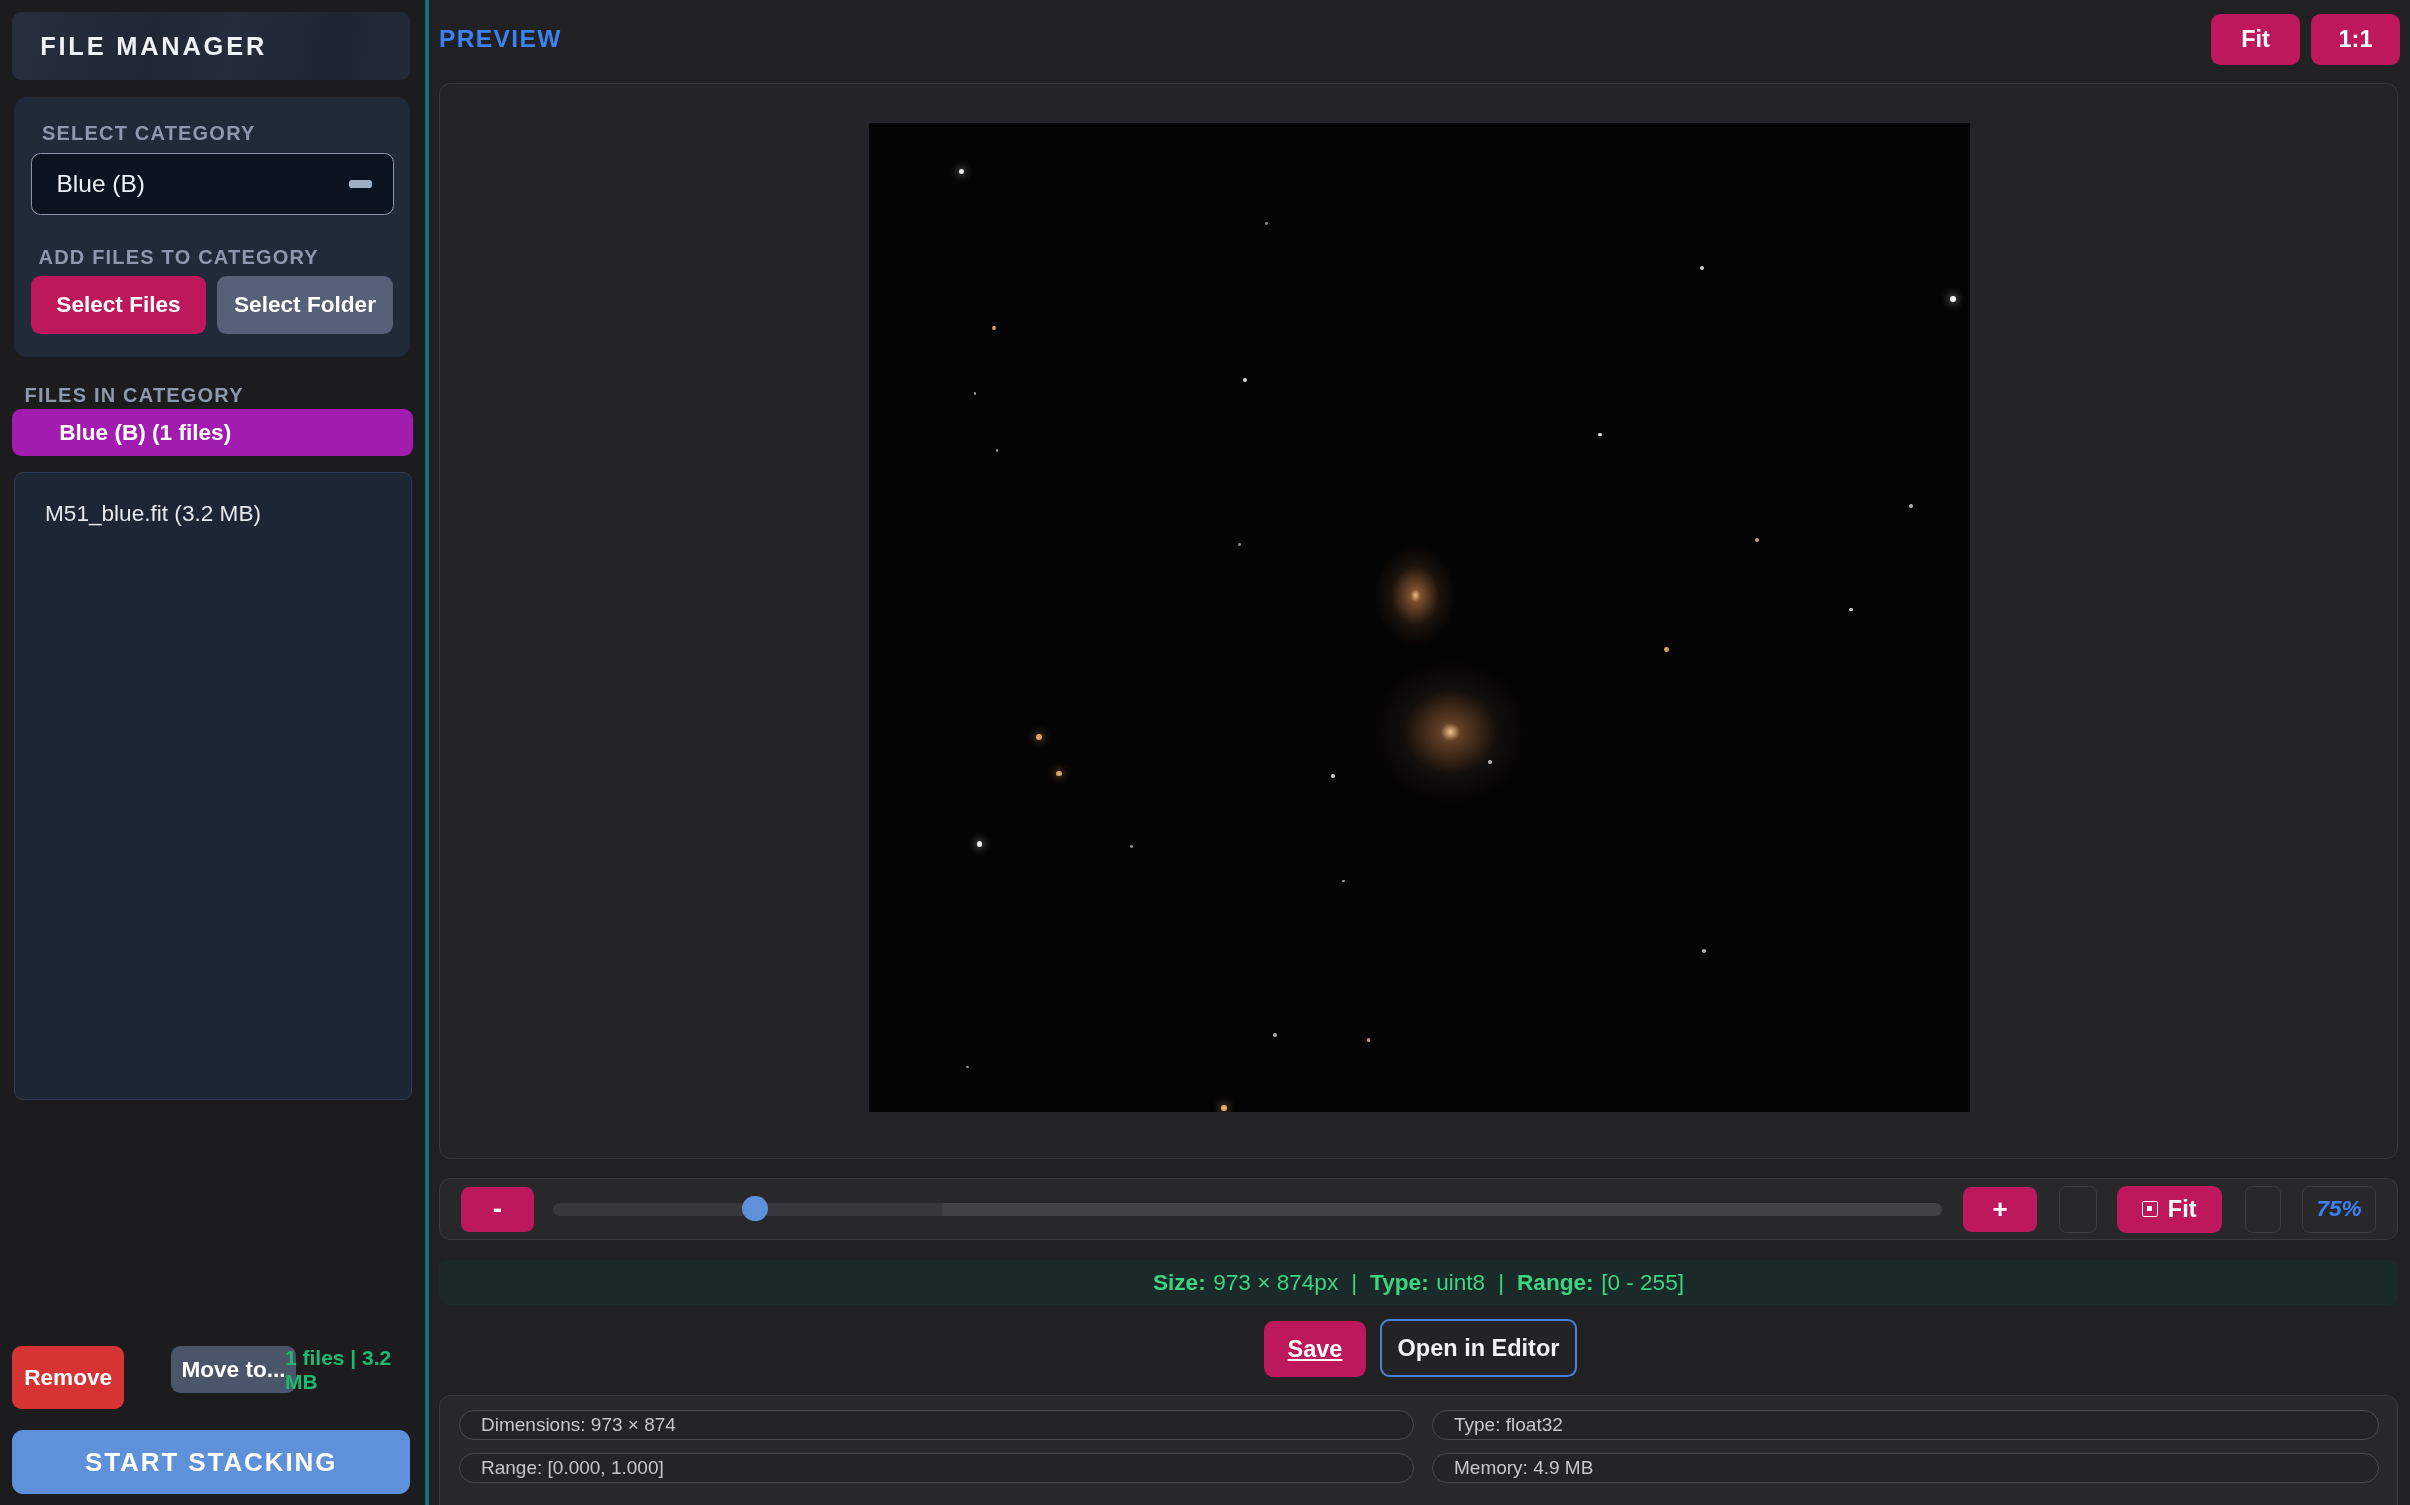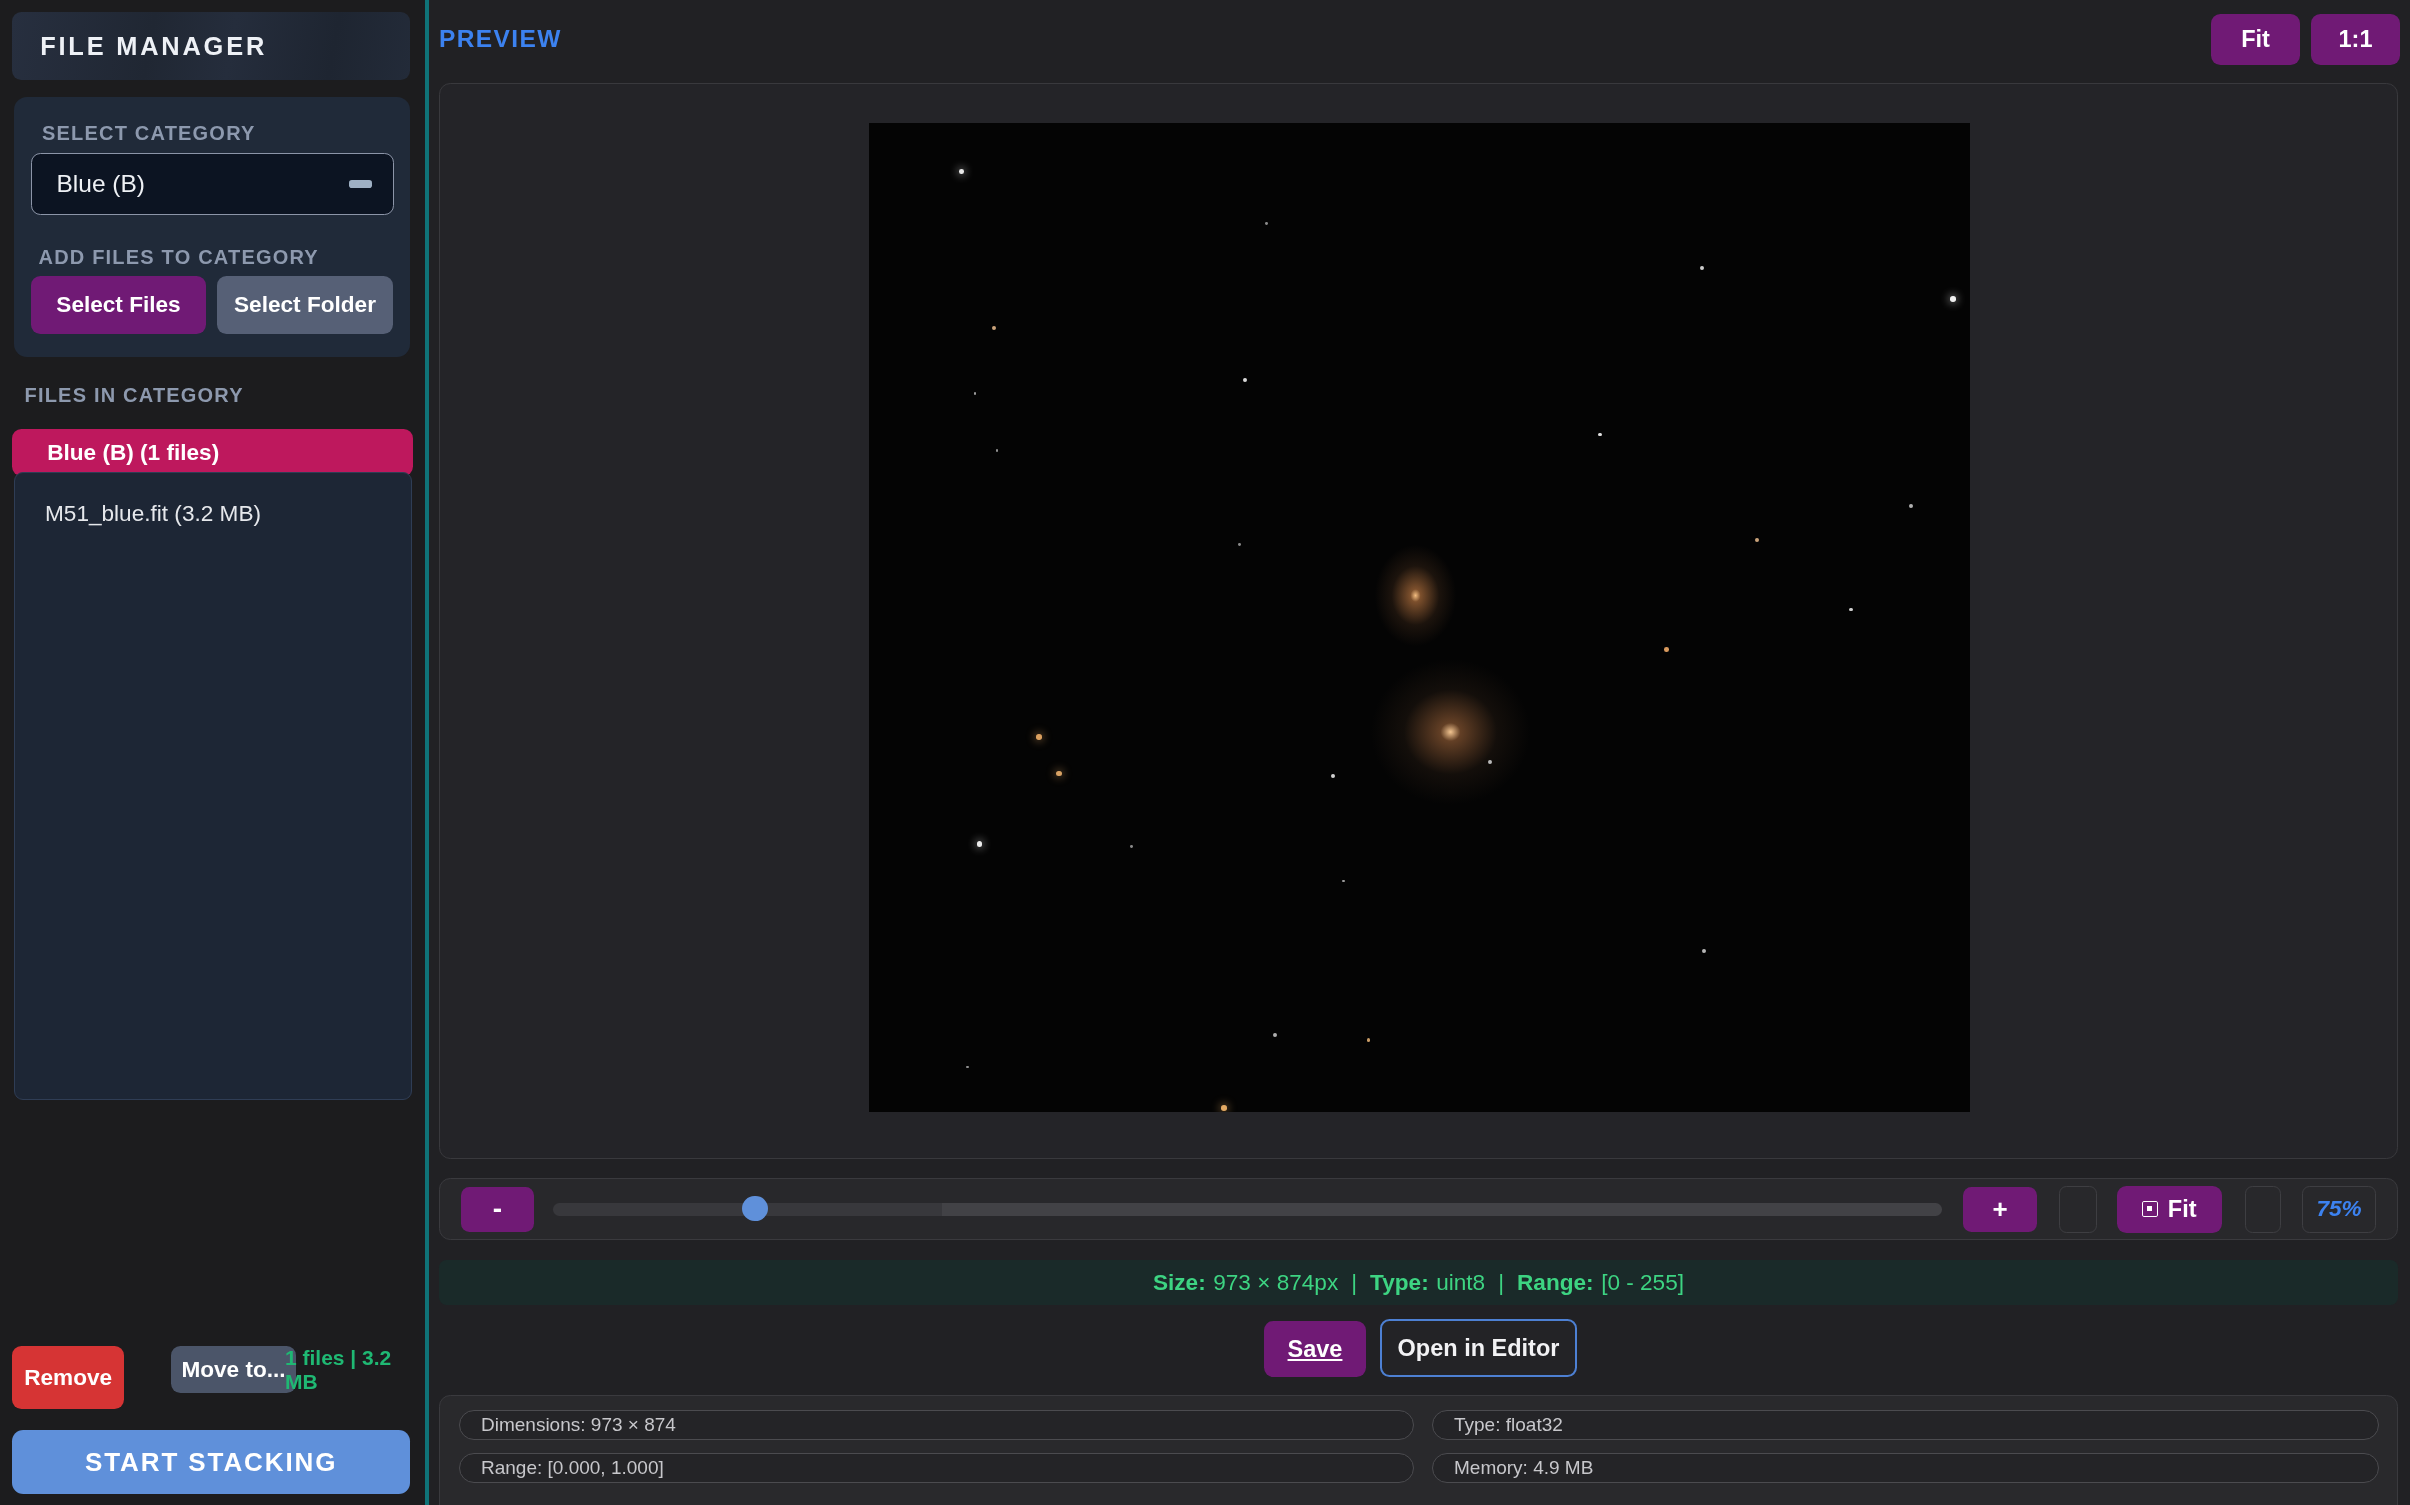--- a/index.html
+++ b/index.html
@@ -41,31 +41,31 @@
     display: flex; align-items: center; padding-left: 24.5px; cursor: pointer;
   }
   .cat-select .value { font-size: 24.5px; color: #eef1f5; }
   .dash-icon {
     position: absolute; right: 21px; top: 50%; margin-top: -3.8px;
     width: 23.5px; height: 7.5px; border-radius: 2.8px; background: #9fb0c4;
   }
 
   .btn { display: flex; align-items: center; justify-content: center;
          border-radius: 9.4px; color: #ffffff; font-weight: bold; cursor: pointer; border: none; }
-  .btn-blue { background: #701a75; }
+  .btn-blue { background: #be185d; }
 
   .sel-files  { position: absolute; left: 17px;  top: 179px; width: 175px; height: 58px; font-size: 22.6px; }
   .sel-folder { position: absolute; left: 203px; top: 179px; width: 176px; height: 58px; font-size: 22.6px; background:#566076; }
 
   .files-label { left: 24.5px; top: 384px; }
 
   .cat-row {
-    left: 12.2px; top: 429px; width: 401px; height: 47px;
-    background: #be185d; border-radius: 9.4px;
-    display: flex; align-items: center; padding-left: 35px; cursor: pointer;
+    left: 12.2px; top: 409px; width: 401px; height: 47px;
+    background: #a21caf; border-radius: 9.4px;
+    display: flex; align-items: center; padding-left: 47px; cursor: pointer;
   }
   .cat-row span { font-size: 22.6px; font-weight: 600; color: #ffffff; }
 
   .file-panel {
     left: 14px; top: 472px; width: 398px; height: 628px;
     background: #1d2635; border: 1.9px solid #2f3d55; border-radius: 9px;
     overflow: hidden;
   }
   .file-item { padding: 28px 0 0 30px; font-size: 22.6px; color: #e6e8ec; cursor: pointer; }
 

